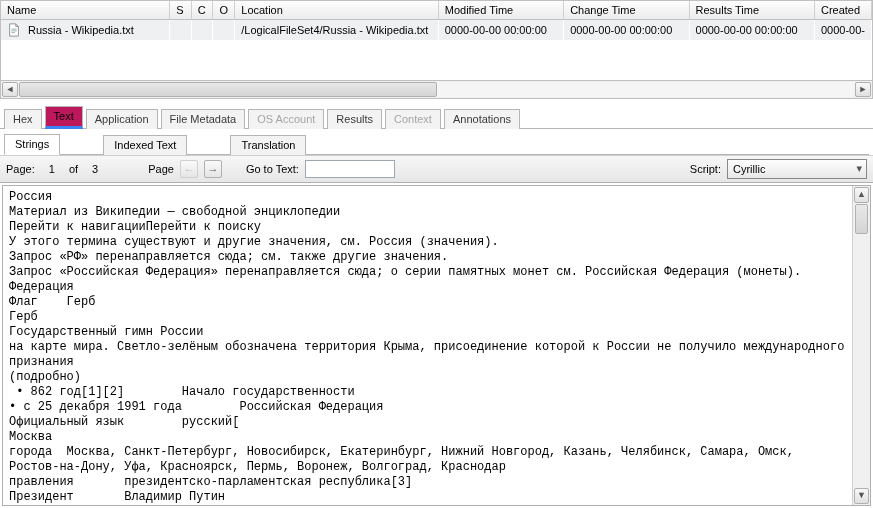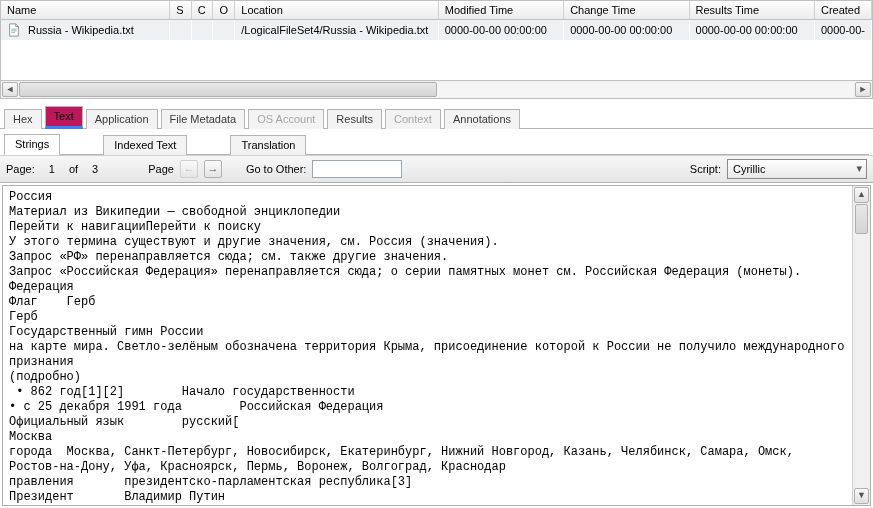--- a/index.html
+++ b/index.html
@@ -273,21 +273,21 @@
   <div class="pager-bar">
     <span>Page:</span>
     <span style="padding:0 8px;">1</span>
     <span>of</span>
     <span style="padding:0 8px;">3</span>
     <span style="width:30px;"></span>
     <span>Page</span>
     <div class="pager-btn disabled">←</div>
     <div class="pager-btn">→</div>
     <span style="width:12px;"></span>
-    <span>Go to Other:</span>
+    <span>Go to Text:</span>
     <input class="pg-input" style="">
     <div class="spacer"></div>
     <span>Script:</span>
     <div class="script-select">
       <span>Cyrillic</span>
     </div>
   </div>
 
   <div class="text-pane-wrap">
     <div class="text-pane">Россия

